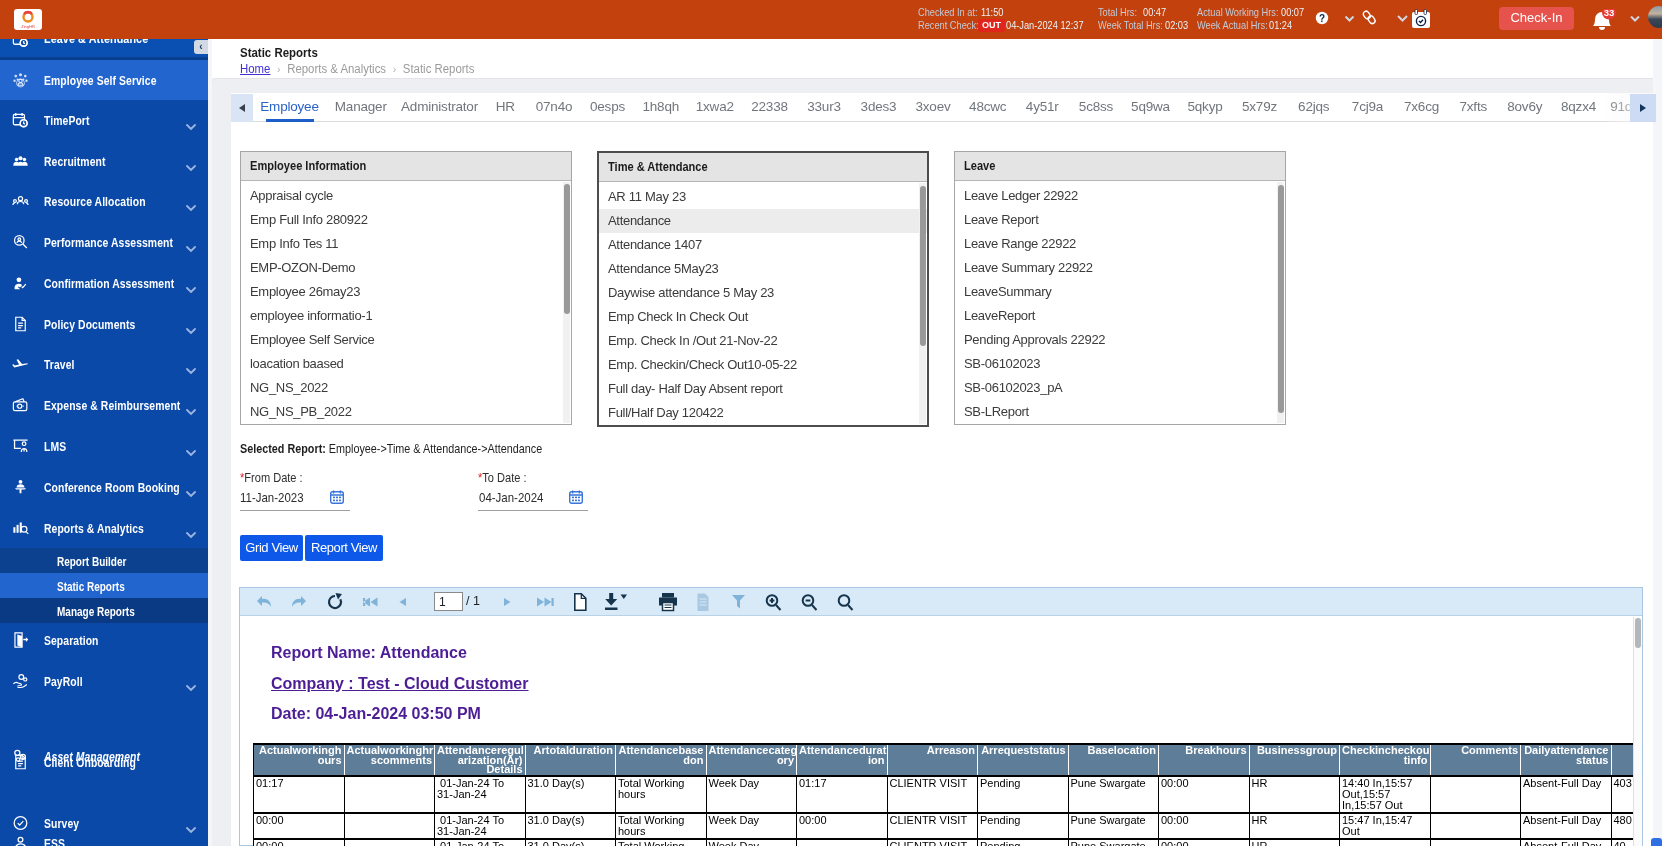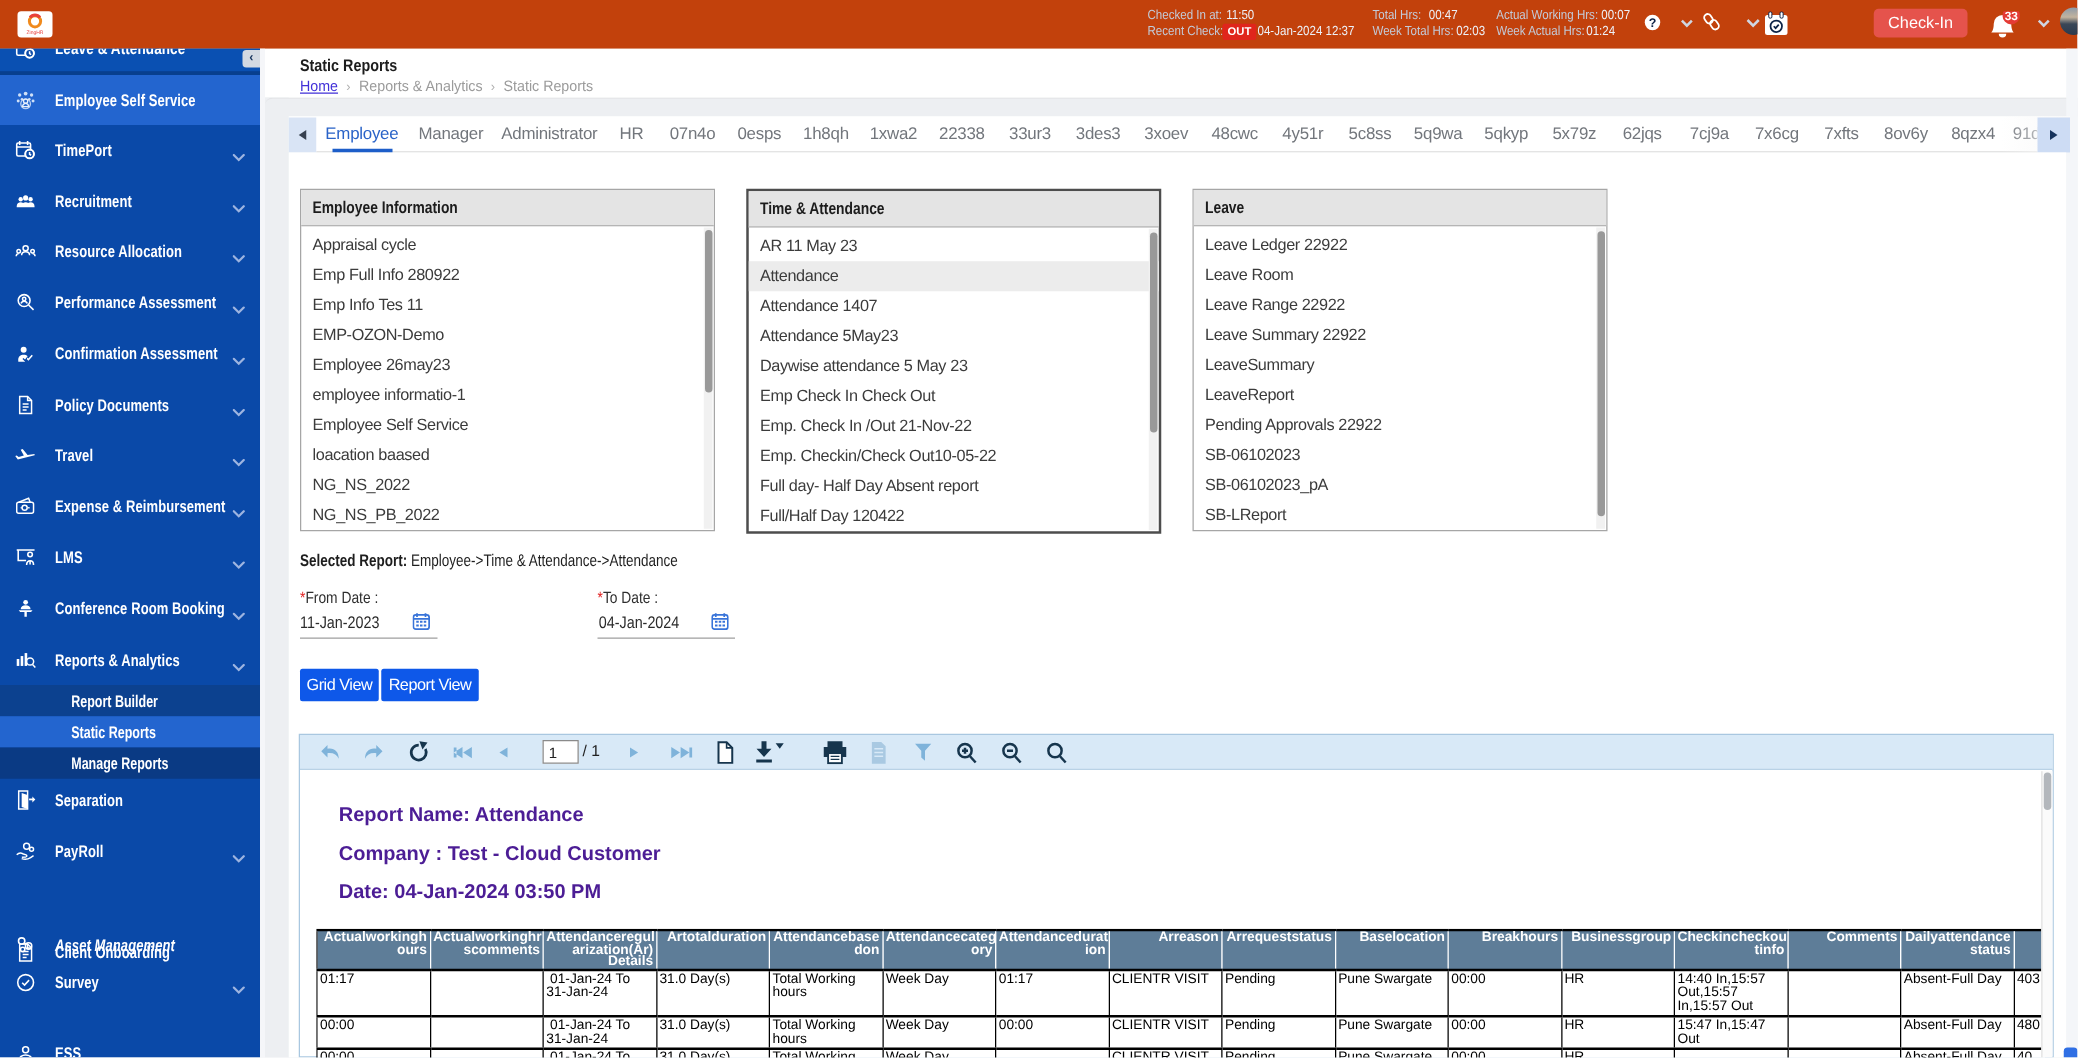--- a/index.html
+++ b/index.html
@@ -365,21 +365,21 @@
     </div>
     <div class="srow" style="top:702.5px;height:41px;text-align:center;">
       <div class="ic"><svg viewBox="0 0 24 24" width="22" height="22">
           <g fill="none" stroke="#fff" stroke-width="1.5">
             <path d="M6 3.5h8l4 4v13H6z"></path>
             <path d="M14 3.5v4h4M9 11h6M9 14h6M9 17h4"></path>
           </g>
         </svg></div>
       <div class="txt">Client Onboarding</div>
     </div>
-    <div class="srow" style="top:726px;height:41px;">
+    <div class="srow" style="top:763px;height:41px;">
       <div class="ic"><svg viewBox="0 0 24 24" width="22" height="22">
           <g fill="none" stroke="#fff" stroke-width="1.6">
             <circle cx="12" cy="12" r="8"></circle>
             <path d="M8.5 12.2l2.4 2.4 4.6-5"></path>
           </g>
         </svg></div>
       <div class="txt">Survey</div>
       <div class="ch"><svg width="10" height="7" viewBox="0 0 10 7">
           <path d="M1 1l4 4 4-4" fill="none" stroke="#9db4e0" stroke-width="1.8" stroke-linecap="round"></path>
         </svg></div>
@@ -461,21 +461,21 @@
         <li>Full/Half Day 120422</li>
       </ul>
     <div class="sbar" id="sb2" style="top: 30px; bottom: 1px;">
         <div class="th" style="top: 3px; height: 160px;"></div>
       </div>
   </div>
   <div class="lbox" style="left:723px;">
     <div class="hd"><span>Leave</span></div>
     <ul id="list3">
         <li>Leave Ledger 22922</li>
-        <li>Leave Room</li>
+        <li>Leave Report</li>
         <li>Leave Range 22922</li>
         <li>Leave Summary 22922</li>
         <li>LeaveSummary</li>
         <li>LeaveReport</li>
         <li>Pending Approvals 22922</li>
         <li>SB-06102023</li>
         <li>SB-06102023_pA</li>
         <li>SB-LReport</li>
       </ul>
     <div class="sbar" id="sb3" style="top: 30px; bottom: 1px;">
@@ -575,21 +575,21 @@
         </g>
  <g fill="none" stroke="#16354d" stroke-width="2">
           <circle cx="604" cy="12.5" r="5.3"></circle>
           <path d="M608 17 l4.5 5"></path>
         </g>
 </svg>
 <div class="pginput">1</div>
 <div style="position:absolute;left:226px;top:6px;font-size:12.5px;color:#222;">/ 1</div>
 </div>
   <div class="rh" style="top:56px;">Report Name: Attendance</div>
-  <div class="rh" style="top:87px;">Company : Test - Cloud Customer</div>
+  <div class="rh" style="top:87px;text-decoration:underline;">Company : Test - Cloud Customer</div>
   <div class="rh" style="top:117px;">Date: 04-Jan-2024 03:50 PM</div>
   <div id="rtable">
       <table class="rep">
         <colgroup>
           <col style="width:90.5px">
           <col style="width:90.5px">
           <col style="width:90.5px">
           <col style="width:90.5px">
           <col style="width:90.5px">
           <col style="width:90.5px">

